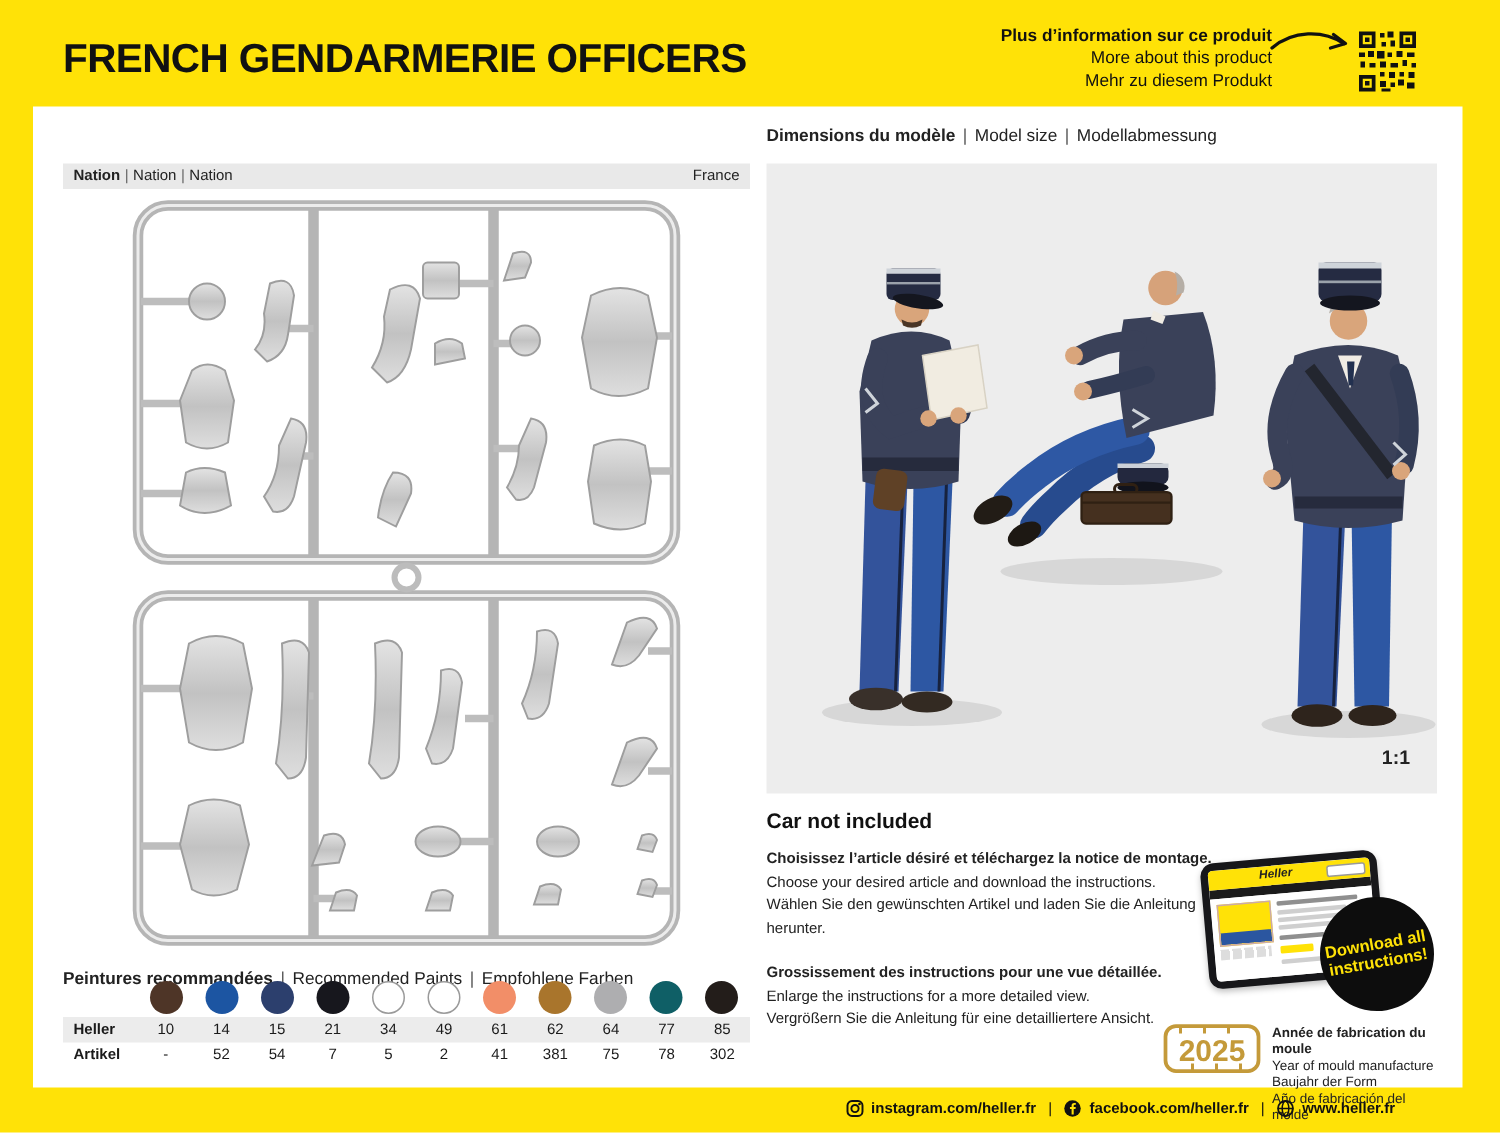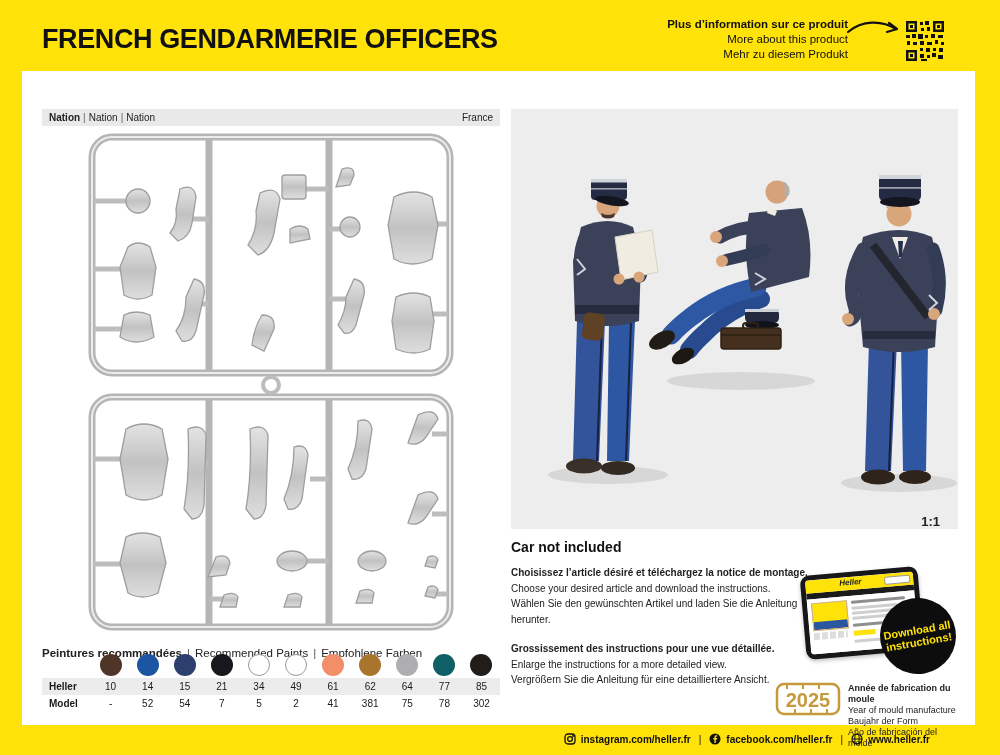--- a/index.html
+++ b/index.html
@@ -52,21 +52,21 @@
   .swatch.white{border:1.4px solid #9a9a9a;}
   .paint-table{position:absolute;left:0;top:607px;width:458px;font-size:10px;}
   .prow{display:flex;height:17px;line-height:17px;align-items:center;}
   .prow:first-child{background:#ececec;}
   .plabel{width:50px;font-weight:800;padding-left:7px;box-sizing:border-box;}
   .pcell{flex:1;text-align:center;}
   
   .image-area{
     position:absolute;left:0;top:38px;width:447px;height:420px;background:#ededed;
   }
-  .scale-label{position:absolute;right:18px;bottom:0;font-size:13px;font-weight:700;color:#222;}
+  .scale-label{position:absolute;right:18px;bottom:17px;font-size:13px;font-weight:700;color:#222;}
   .car-note{position:absolute;left:0;top:468px;font-size:14px;font-weight:800;color:#111;}
   .dl-text{position:absolute;left:0;top:494px;width:300px;font-size:10px;line-height:15.5px;color:#222;}
   .dl-text p{margin:0 0 14px 0;}
   .dl-text .b{font-weight:800;}
   
   .tablet{
     position:absolute;left:292px;top:500px;width:118px;height:84px;
     background:#17171a;border-radius:9px;transform:rotate(-5deg);
     box-shadow:0 2px 4px rgba(0,0,0,.25);
   }
@@ -296,38 +296,41 @@
           <span class="pcell">21</span>
           <span class="pcell">34</span>
           <span class="pcell">49</span>
           <span class="pcell">61</span>
           <span class="pcell">62</span>
           <span class="pcell">64</span>
           <span class="pcell">77</span>
           <span class="pcell">85</span>
         </div>
         <div class="prow">
-          <span class="plabel">Model</span>
+          <span class="plabel">Artikel</span>
           <span class="pcell">-</span>
           <span class="pcell">52</span>
           <span class="pcell">54</span>
           <span class="pcell">7</span>
           <span class="pcell">5</span>
           <span class="pcell">2</span>
           <span class="pcell">41</span>
           <span class="pcell">381</span>
           <span class="pcell">75</span>
           <span class="pcell">78</span>
           <span class="pcell">302</span>
         </div>
       </div>
   </div>
 
   <div class="col-right">
 
+    <div class="sec-head">
+      <span class="b">Dimensions du modèle</span><span class="sep">|</span><span>Model size</span><span class="sep">|</span><span>Modellabmessung</span>
+    </div>
 
     <div class="image-area">
       <svg width="447" height="420" viewBox="0 0 447 420">
 
         <ellipse cx="97" cy="366" rx="60" ry="9" fill="rgba(0,0,0,0.09)"></ellipse>
         <ellipse cx="230" cy="272" rx="74" ry="9" fill="rgba(0,0,0,0.09)"></ellipse>
         <ellipse cx="388" cy="374" rx="58" ry="9" fill="rgba(0,0,0,0.09)"></ellipse>
 
         <g>
           <path d="M66 212 L94 212 L88 352 L62 352 Z" fill="#33539b"></path>

